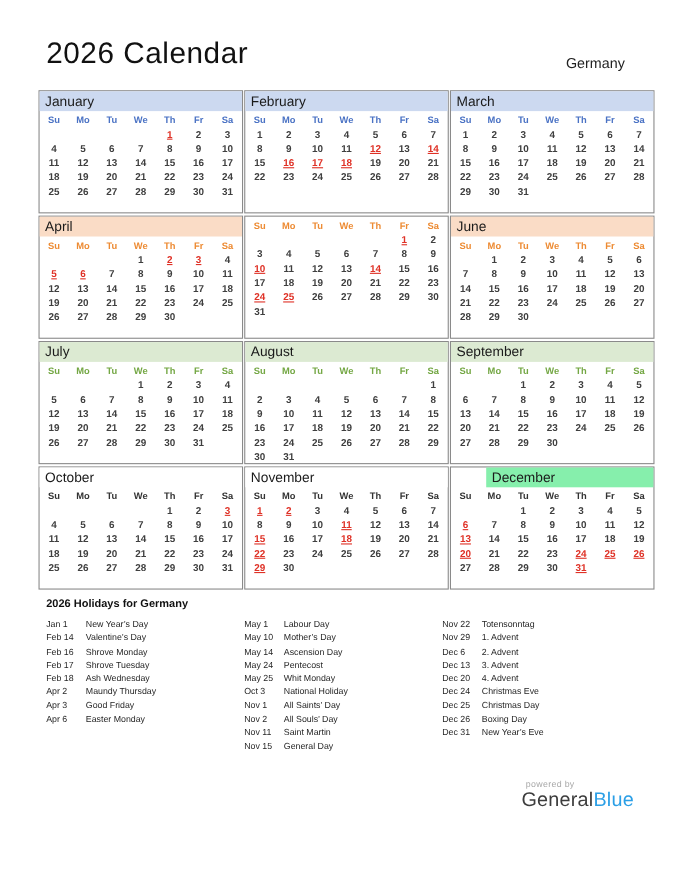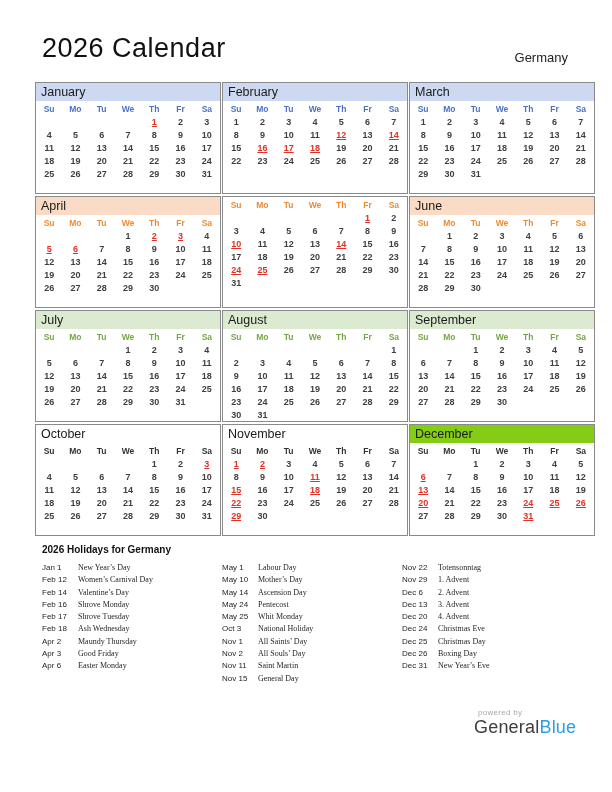--- a/index.html
+++ b/index.html
@@ -21,21 +21,21 @@
   .day-cell { font-size:9px; font-weight:bold; text-align:center; line-height:13.1px; }
   .day-cell.holiday { text-decoration:underline; }
 
   .holidays-section { position:absolute; left:42px; top:544px; width:545px; }
   .holidays-title { font-size:10px; font-weight:bold; color:#111; margin-bottom:7px; }
   .holiday-columns { display:flex; }
   .holiday-column { width:180px; }
   .holiday-column:last-child { width:185px; }
   .holiday-row { display:flex; font-size:8px; line-height:12.3px; color:#262626; }
   .holiday-date { width:36px; flex:none; }
-  .holiday-name { flex:1;font-family:Liberation Serif, serif; }
+  .holiday-name { flex:1; }
 
   .footer-logo { position:absolute; left:474px; top:708px; }
   .powered-by { font-size:8px; color:#a8a8a8; margin-left:4px; letter-spacing:0.3px; }
   .brand { font-size:18px; letter-spacing:0.2px; }
   .brand-general { color:#3d3d3d; }
   .brand-blue { }
 </style>
 </head>
 <body>
 
@@ -654,21 +654,21 @@
           <div class="day-cell"></div>
           <div class="day-cell"></div>
           <div class="day-cell"></div>
           <div class="day-cell"></div>
           <div class="day-cell"></div>
           <div class="day-cell"></div>
           <div class="day-cell"></div>
         </div>
       </div>
       <div class="month">
-        <div class="month-name" style="background: #84cc16; color: rgb(26, 26, 26);">December</div>
+        <div class="month-name" style="background: #86efac; color: rgb(26, 26, 26); margin-left: 32px;">December</div>
         <div class="weekdays">
           <span style="color: rgb(51, 51, 51);">Su</span>
           <span style="color: rgb(51, 51, 51);">Mo</span>
           <span style="color: rgb(51, 51, 51);">Tu</span>
           <span style="color: rgb(51, 51, 51);">We</span>
           <span style="color: rgb(51, 51, 51);">Th</span>
           <span style="color: rgb(51, 51, 51);">Fr</span>
           <span style="color: rgb(51, 51, 51);">Sa</span>
         </div>
         <div class="days">
@@ -720,24 +720,20 @@
 
   <div class="holidays-section">
     <div class="holidays-title">2026 Holidays for Germany</div>
     <div class="holiday-columns">
       <div class="holiday-column">
           <div class="holiday-row">
             <span class="holiday-date">Jan 1</span>
             <span class="holiday-name">New Year’s Day</span>
           </div>
           <div class="holiday-row">
-            <span class="holiday-date">Feb 12</span>
-            <span class="holiday-name">Women’s Carnival Day</span>
-          </div>
-          <div class="holiday-row">
             <span class="holiday-date">Feb 14</span>
             <span class="holiday-name">Valentine’s Day</span>
           </div>
           <div class="holiday-row">
             <span class="holiday-date">Feb 16</span>
             <span class="holiday-name">Shrove Monday</span>
           </div>
           <div class="holiday-row">
             <span class="holiday-date">Feb 17</span>
             <span class="holiday-name">Shrove Tuesday</span>

